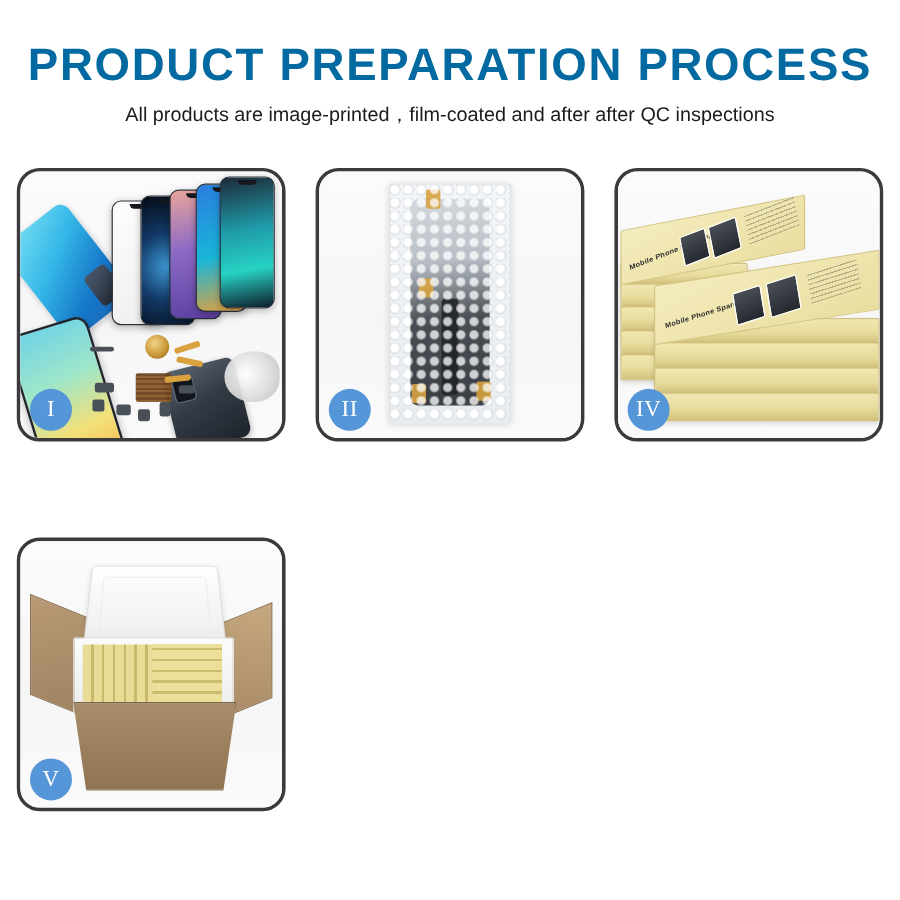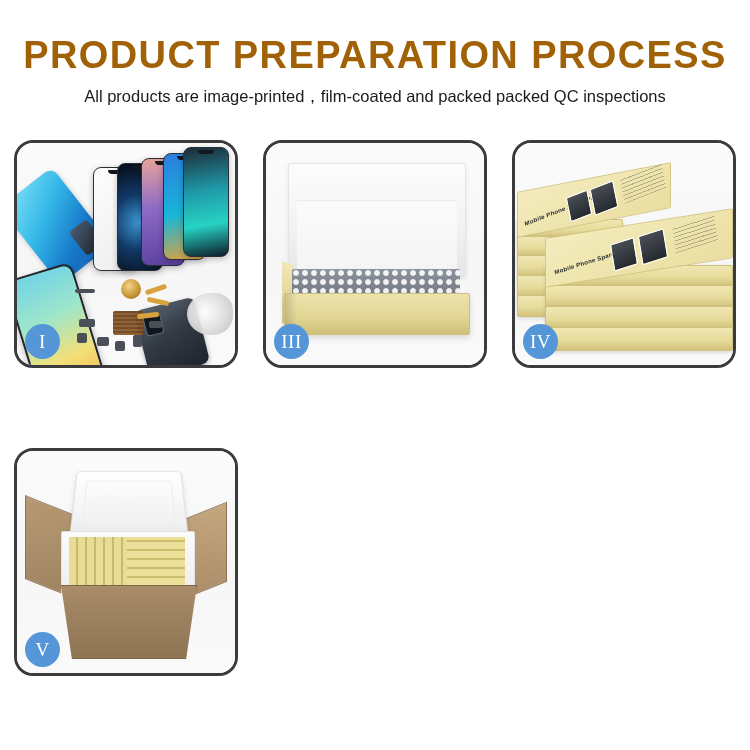--- a/index.html
+++ b/index.html
@@ -19,21 +19,21 @@
   
   .header {
     text-align: center;
     padding-top: 36px;
   }
   .page-title {
     font-family: "Liberation Sans", sans-serif;
     font-size: 38px;
     font-weight: bold;
     letter-spacing: 1.4px;
-    color: #a16207;
+    color: #0369a1;
     line-height: 1;
     margin: 0;
     white-space: nowrap;
   }
   .page-subtitle {
     font-family: "Liberation Sans", sans-serif;
     font-size: 16.5px;
     font-weight: normal;
     color: #1b1b1b;
     margin: 14px 0 0 0;
@@ -378,21 +378,21 @@
     position:absolute;
     background: rgba(150,126,95,.85);
     border-radius:1px;
   }
 </style>
 </head>
 <body>
 
 <div class="header">
   <h1 class="page-title">PRODUCT PREPARATION PROCESS</h1>
-  <p class="page-subtitle">All products are image-printed，film-coated and packed packed QC inspections</p>
+  <p class="page-subtitle">All products are image-printed，film-coated and after after QC inspections</p>
 </div>
 
 <div class="steps-grid">
 
   <div class="step-panel">
     <div class="panel-clip">
       <div class="p1-blue-film"></div>
 
       <div class="p1-phone p1-ph-a">
           <span class="p1-notch"></span>
@@ -426,30 +426,35 @@
         <span class="p1-flex" style="left:70px; top:2px;  transform:rotate(-18deg);"></span>
         <span class="p1-flex" style="left:72px; top:14px; transform:rotate(12deg);"></span>
         <span class="p1-flex" style="left:62px; top:28px; transform:rotate(-6deg);"></span>
       </div>
 
       <div class="p1-tool"></div>
     </div>
     <div class="step-badge">I</div>
   </div>
 
-
   <div class="step-panel">
     <div class="panel-clip">
-      <div class="p3-lid"></div>
-      <div class="p3-leftflap"></div>
-      <div class="p3-foam"></div>
-      <div class="p3-boxbody"></div>
+      <div class="p2-bag">
+        <div class="p2-part"></div>
+        <div class="p2-strip"></div>
+        <span class="p2-tab" style="left:30px; top:4px;"></span>
+        <span class="p2-tab" style="left:24px; top:78px;"></span>
+        <span class="p2-tab" style="left:18px; top:166px;"></span>
+        <span class="p2-tab" style="left:72px; top:164px;"></span>
+        <div class="p2-overlay"></div>
+      </div>
     </div>
-    <div class="step-badge">III</div>
+    <div class="step-badge">II</div>
   </div>
+
 
   <div class="step-panel">
     <div class="panel-clip">
       <div class="p4-stack">
 
         <div class="p4-box" style="left:0px;  top:50px;  width:104px; height:17px;"></div>
         <div class="p4-box" style="left:0px;  top:67px;  width:104px; height:19px;"></div>
         <div class="p4-box" style="left:0px;  top:86px;  width:104px; height:20px;"></div>
         <div class="p4-box" style="left:0px;  top:106px; width:104px; height:20px;"></div>
         <div class="p4-box" style="left:0px;  top:126px; width:104px; height:20px;"></div>

